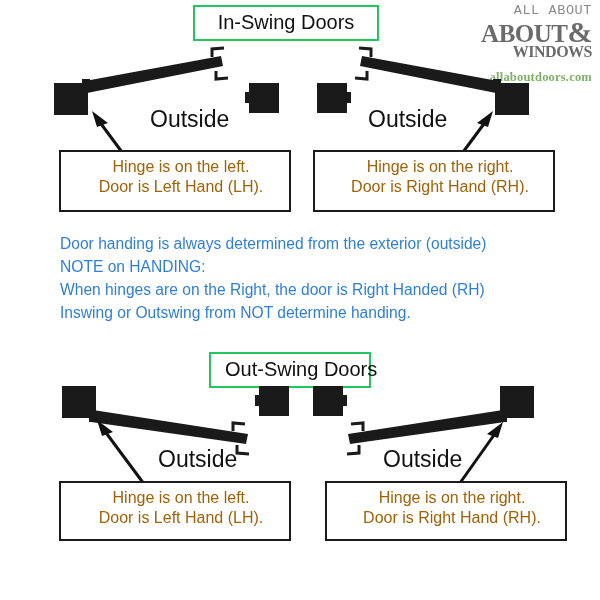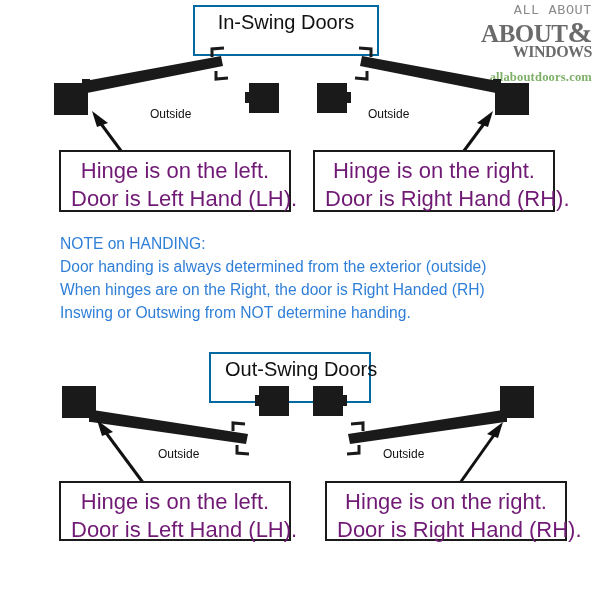--- a/index.html
+++ b/index.html
@@ -14,47 +14,47 @@
     position: relative;
     width: 600px;
     height: 600px;
     background: #ffffff;
     overflow: hidden;
   }
   .abs { position: absolute; }
 
   
   .title-box {
-    border: 2px solid #0369a1;
+    border: 2px solid #22c55e;
     background: #ffffff;
     text-align: center;
     font-size: 20px;
     color: #111111;
     line-height: 1;
-    padding: 5px 14px 22px 14px;
+    padding: 5px 14px 7px 14px;
     white-space: nowrap;
     box-sizing: border-box;
   }
 
   
   .caption-box {
     border: 2px solid #1a1a1a;
     background: #ffffff;
     box-sizing: border-box;
-    padding: 5px 10px 7px 10px;
+    padding: 5px 10px 7px 22px;
     text-align: center;
-    color: #701a75;
-    font-size: 22px;
+    color: #a16207;
+    font-size: 16px;
     line-height: 1.28;
   }
   .caption-box .ln { display: block; white-space: nowrap; }
 
   
   .outside-label {
-    font-size: 12px;
+    font-size: 23px;
     color: #111111;
     white-space: nowrap;
     line-height: 1;
   }
 
   
   .note-block {
     color: #2f7fd8;
     font-size: 15.6px;
     line-height: 1.47;
@@ -174,22 +174,22 @@
   <div class="abs caption-box" style="left:59px; top:150px; width:232px; height:62px;">
     <span class="ln">Hinge is on the left.</span>
     <span class="ln">Door is Left Hand (LH).</span>
   </div>
   <div class="abs caption-box" style="left:313px; top:150px; width:242px; height:62px;">
     <span class="ln">Hinge is on the right.</span>
     <span class="ln">Door is Right Hand (RH).</span>
   </div>
 
   <div class="abs note-block" style="left:60px; top:233px;">
+    <span class="nline">Door handing is always determined from the exterior (outside)</span>
     <span class="nline">NOTE on HANDING:</span>
-    <span class="nline">Door handing is always determined from the exterior (outside)</span>
     <span class="nline">When hinges are on the Right, the door is Right Handed (RH)</span>
     <span class="nline">Inswing or Outswing from NOT determine handing.</span>
   </div>
 
   <div class="abs title-box" style="left:209px; top:352px; width:162px;">Out-Swing Doors</div>
 
   <svg class="abs" style="left:0px; top:378px;" width="600" height="150" viewBox="0 0 600 150">
 
     <g>
       <rect x="62" y="8" width="34" height="32" fill="#1a1a1a"></rect>

